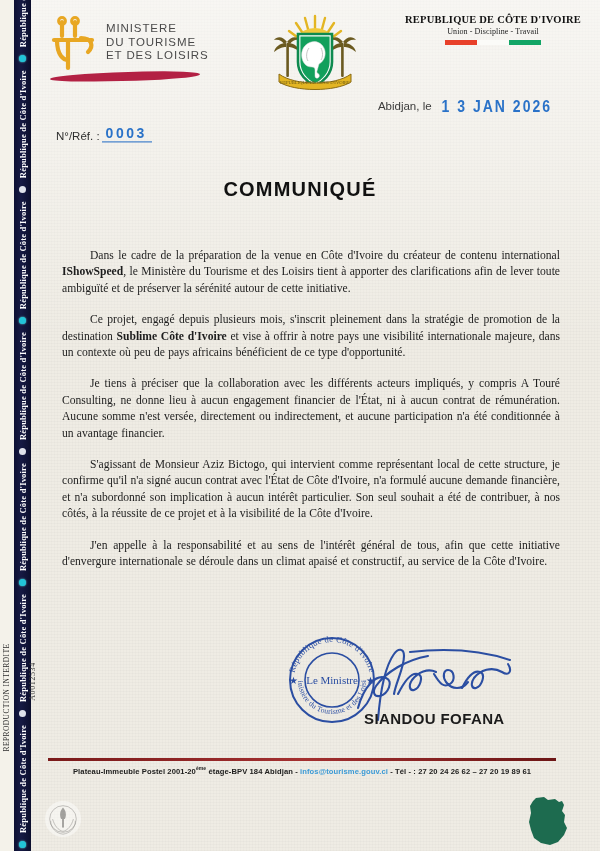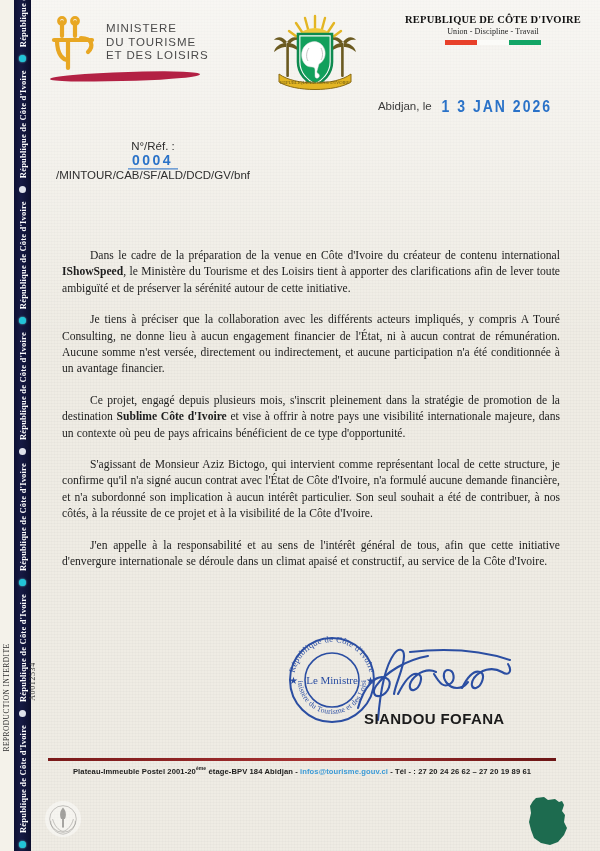--- a/index.html
+++ b/index.html
@@ -100,23 +100,23 @@
     position:absolute;right:48px;top:98px;
     display:flex;align-items:center;gap:10px;
   }
   .dateline .lbl{font-size:11.5px;color:#3b3b3b;}
   .stampdate{
     font-family:"Liberation Sans",sans-serif;
     color:#2a72c8;font-weight:bold;font-size:14px;letter-spacing:2px;
     transform:scaleY(1.12);
   }
   .refline{
-    position:absolute;left:56px;top:140px;
-    display:flex;align-items:center;
-    font-size:11.5px;color:#2e2e2e;flex-direction:column;
+    position:absolute;left:56px;top:125px;
+    display:flex;align-items:flex-end;
+    font-size:11.5px;color:#2e2e2e;
   }
   .refnum{
     color:#2a72c8;font-weight:bold;font-size:14px;letter-spacing:2.5px;
     border-bottom:1.3px solid #2a72c8;
     padding:0 5px 0 4px;margin:0 2px;
     transform:scaleY(1.05);
   }
 
   
   .title{
@@ -276,29 +276,29 @@
     </div>
   </div>
 
   <div class="dateline">
     <span class="lbl">Abidjan, le</span>
     <span class="stampdate">1 3  JAN  2026</span>
   </div>
 
   <div class="refline">
     <span>N°/Réf. :</span>
-    <span class="refnum">0004</span>
-    <span>/MINTOUR/CAB/SF/ALD/DCD/GV/bnf</span>
-  </div>
-
+    <span class="refnum">0003</span>
+  </div>
+
+  <div class="title">COMMUNIQUÉ</div>
 
   <div class="body" id="body-text">
       <p><span>Dans le cadre de la préparation de la venue en Côte d'Ivoire du créateur de contenu international </span><b>IShowSpeed</b><span>, le Ministère du Tourisme et des Loisirs tient à apporter des clarifications afin de lever toute ambiguïté et de préserver la sérénité autour de cette initiative.</span></p>
+      <p><span>Ce projet, engagé depuis plusieurs mois, s'inscrit pleinement dans la stratégie de promotion de la destination </span><b>Sublime Côte d'Ivoire</b><span> et vise à offrir à notre pays une visibilité internationale majeure, dans un contexte où peu de pays africains bénéficient de ce type d'opportunité.</span></p>
       <p><span>Je tiens à préciser que la collaboration avec les différents acteurs impliqués, y compris A Touré Consulting, ne donne lieu à aucun engagement financier de l'État, ni à aucun contrat de rémunération. Aucune somme n'est versée, directement ou indirectement, et aucune participation n'a été conditionnée à un avantage financier.</span></p>
-      <p><span>Ce projet, engagé depuis plusieurs mois, s'inscrit pleinement dans la stratégie de promotion de la destination </span><b>Sublime Côte d'Ivoire</b><span> et vise à offrir à notre pays une visibilité internationale majeure, dans un contexte où peu de pays africains bénéficient de ce type d'opportunité.</span></p>
       <p><span>S'agissant de Monsieur Aziz Bictogo, qui intervient comme représentant local de cette structure, je confirme qu'il n'a signé aucun contrat avec l'État de Côte d'Ivoire, n'a formulé aucune demande financière, et n'a subordonné son implication à aucun intérêt particulier. Son seul souhait a été de contribuer, à nos côtés, à la réussite de ce projet et à la visibilité de la Côte d'Ivoire.</span></p>
       <p><span>J'en appelle à la responsabilité et au sens de l'intérêt général de tous, afin que cette initiative d'envergure internationale se déroule dans un climat apaisé et constructif, au service de la Côte d'Ivoire.</span></p>
     </div>
 
   <div class="signwrap">
     <svg class="seal" viewBox="0 0 104 104">
       <defs>
         <path id="arcTop" d="M 14,52 A 38,38 0 0 1 90,52"></path>
         <path id="arcBot" d="M 18,52 A 34,34 0 0 0 86,52"></path>
       </defs>

